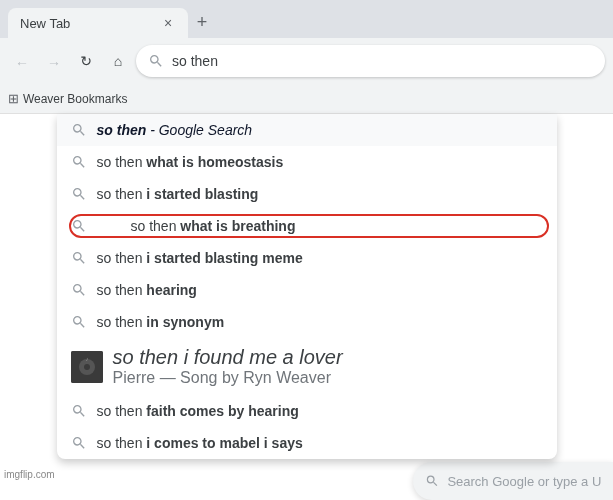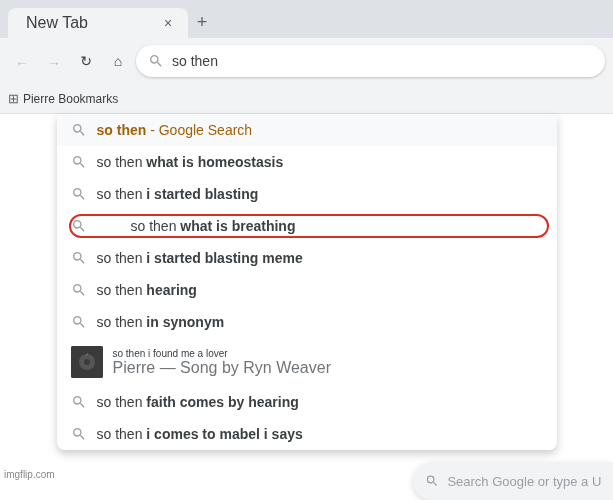--- a/index.html
+++ b/index.html
@@ -36,22 +36,21 @@
       border-radius: 8px 8px 0 0;
       padding: 0 12px;
       height: 30px;
       min-width: 180px;
       font-size: 12px;
       color: #3c4043;
       gap: 8px;
     }
     .tab-title {
       flex: 1;
-      font-size: 16px;
-      margin-left: 6px;
+      font-size: 13px;
     }
     .tab-close {
       width: 16px;
       height: 16px;
       display: flex;
       align-items: center;
       justify-content: center;
       border-radius: 50%;
       font-size: 14px;
       color: #5f6368;
@@ -151,22 +150,23 @@
     }
 
     
     .google-search-result {
       display: flex;
       align-items: center;
       padding: 8px 14px;
       background: #f8f9fa;
       gap: 10px;
       font-size: 14px;
-      color: #a16207;
-      cursor: pointer;
+      color: #0f172a;
+      cursor: pointer;
+      font-style: italic;
     }
     .search-text-normal { font-weight: normal; }
     .search-text-bold { font-weight: bold; }
 
     .autocomplete-item {
       display: flex;
       align-items: center;
       padding: 8px 14px;
       gap: 10px;
       font-size: 14px;
@@ -199,21 +199,21 @@
       align-items: center;
       justify-content: center;
       overflow: hidden;
       position: relative;
     }
 
     .song-meta {
       display: flex;
       flex-direction: column;
     }
-    .song-title { font-size: 10px; color: #3c4043; }
+    .song-title { font-size: 20px; color: #3c4043; font-style: italic; }
     .song-subtitle { font-size: 16px; color: #70757a; }
 
     
     .circle-highlight {
       position: absolute;
       border: 2.5px solid #d93025;
       border-radius: 22px;
       pointer-events: none;
       left: 12px;
       right: 8px;
@@ -275,21 +275,21 @@
     <div class="address-bar">
       <svg class="search-icon-small" viewBox="0 0 24 24" fill="currentColor">
         <path d="M15.5 14h-.79l-.28-.27A6.471 6.471 0 0 0 16 9.5 6.5 6.5 0 1 0 9.5 16c1.61 0 3.09-.59 4.23-1.57l.27.28v.79l5 4.99L20.49 19l-4.99-5zm-6 0C7.01 14 5 11.99 5 9.5S7.01 5 9.5 5 14 7.01 14 9.5 11.99 14 9.5 14z"></path>
       </svg>
       <input class="address-input" type="text" value="so then" style="">
     </div>
   </div>
 
   <div class="bookmarks-bar">
     <span class="bookmark-icon">⊞</span>
-    <span>Pierre Bookmarks</span>
+    <span>Weaver Bookmarks</span>
   </div>
 
   <div class="page-content">
 
     <div class="autocomplete-dropdown">
 
       <div class="google-search-result">
         <svg class="search-icon-small" viewBox="0 0 24 24" fill="#9aa0a6">
           <path d="M15.5 14h-.79l-.28-.27A6.471 6.471 0 0 0 16 9.5 6.5 6.5 0 1 0 9.5 16c1.61 0 3.09-.59 4.23-1.57l.27.28v.79l5 4.99L20.49 19l-4.99-5zm-6 0C7.01 14 5 11.99 5 9.5S7.01 5 9.5 5 14 7.01 14 9.5 11.99 14 9.5 14z"></path>
         </svg>

